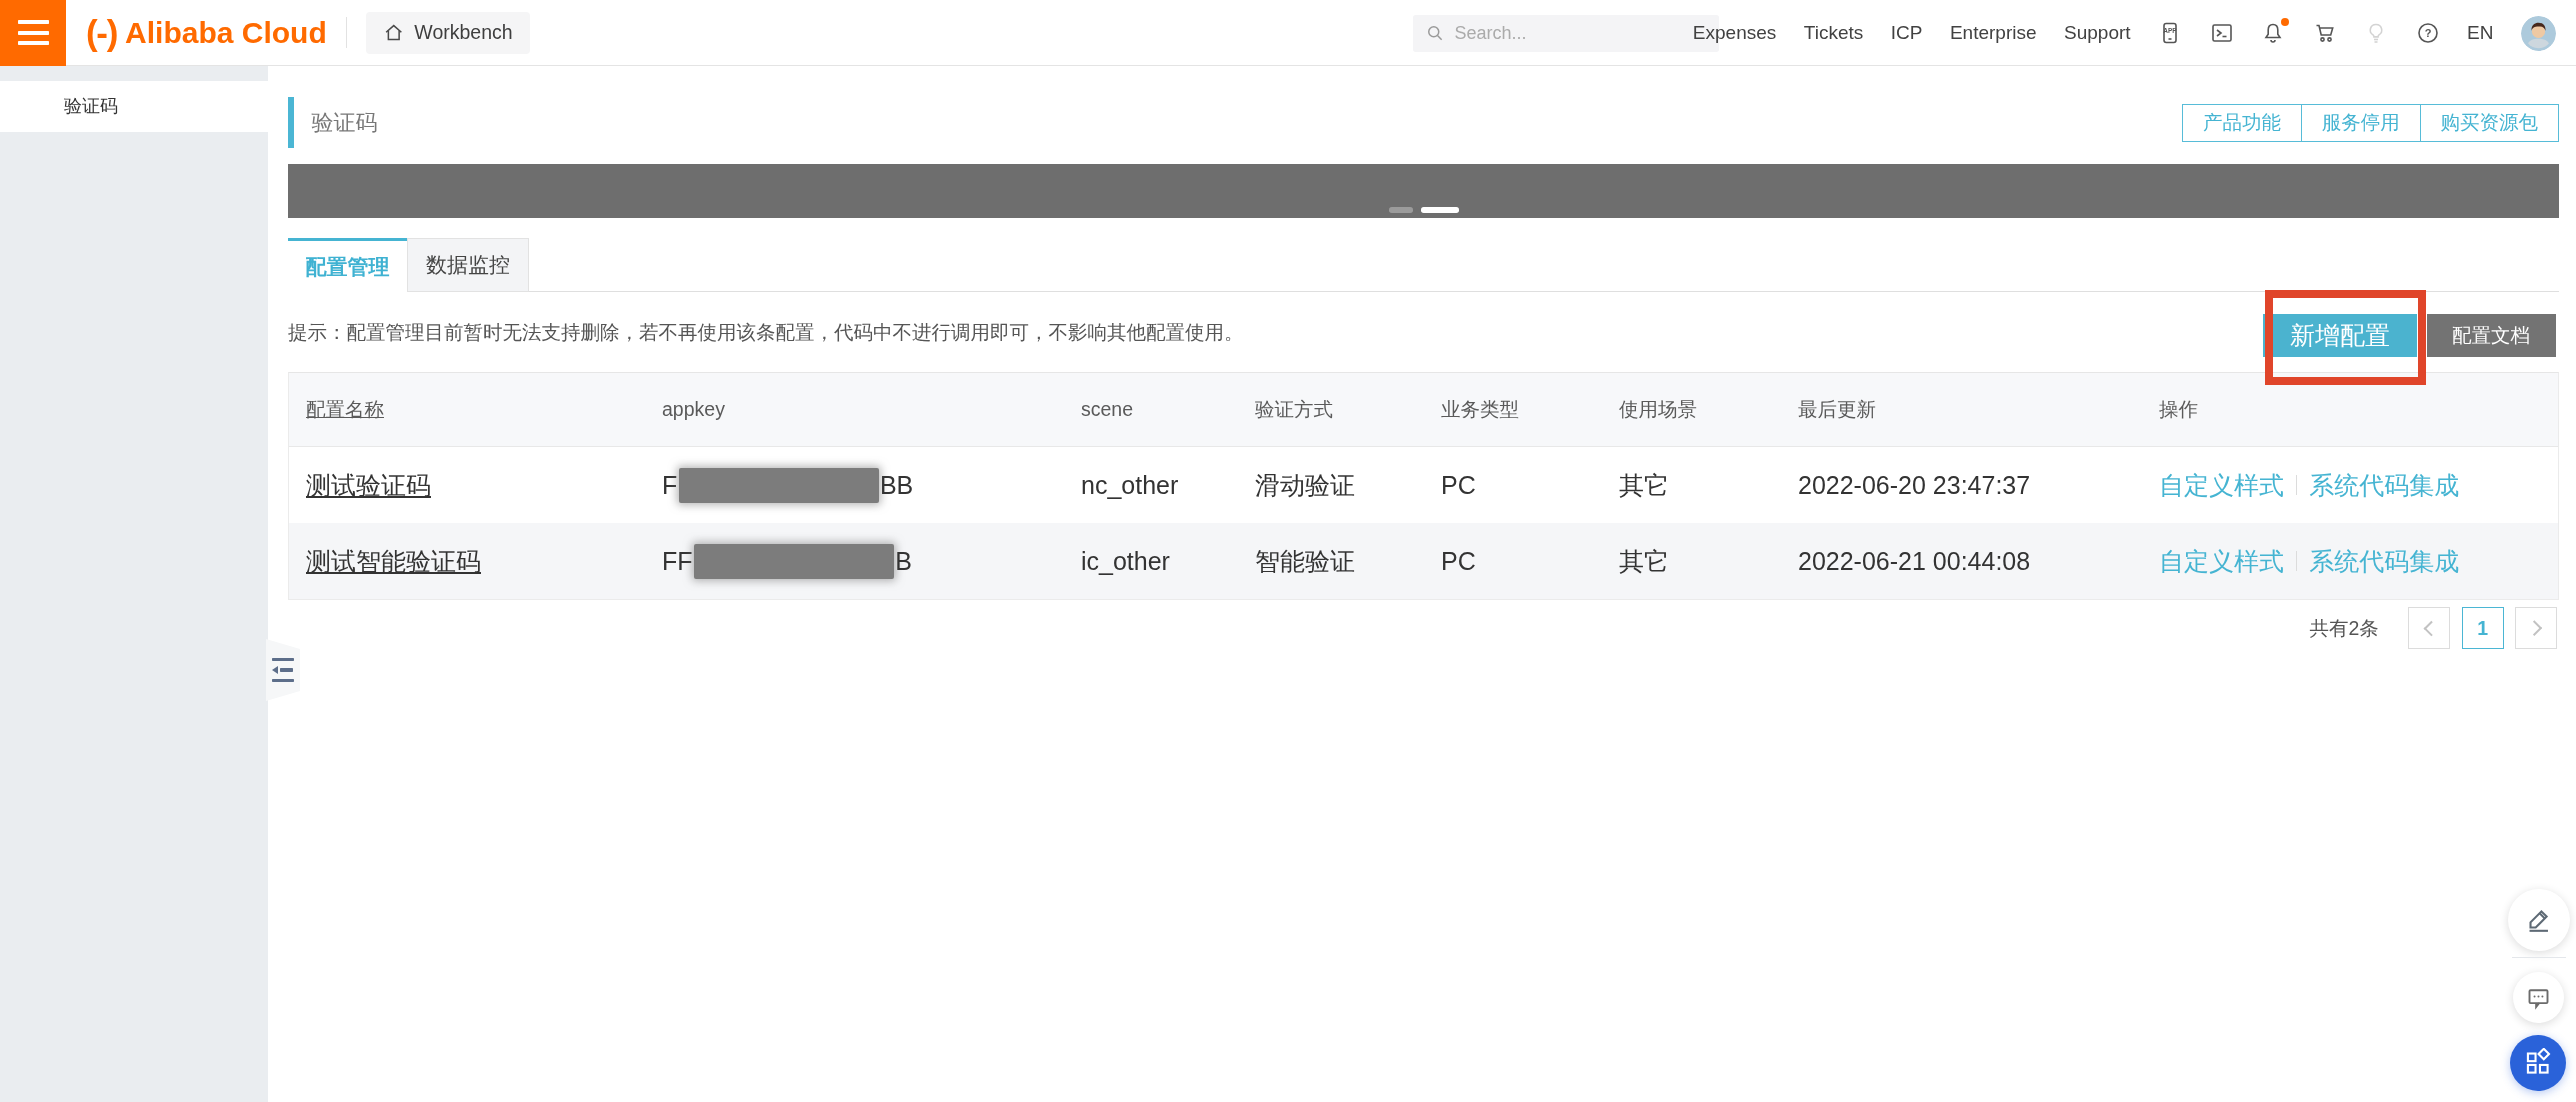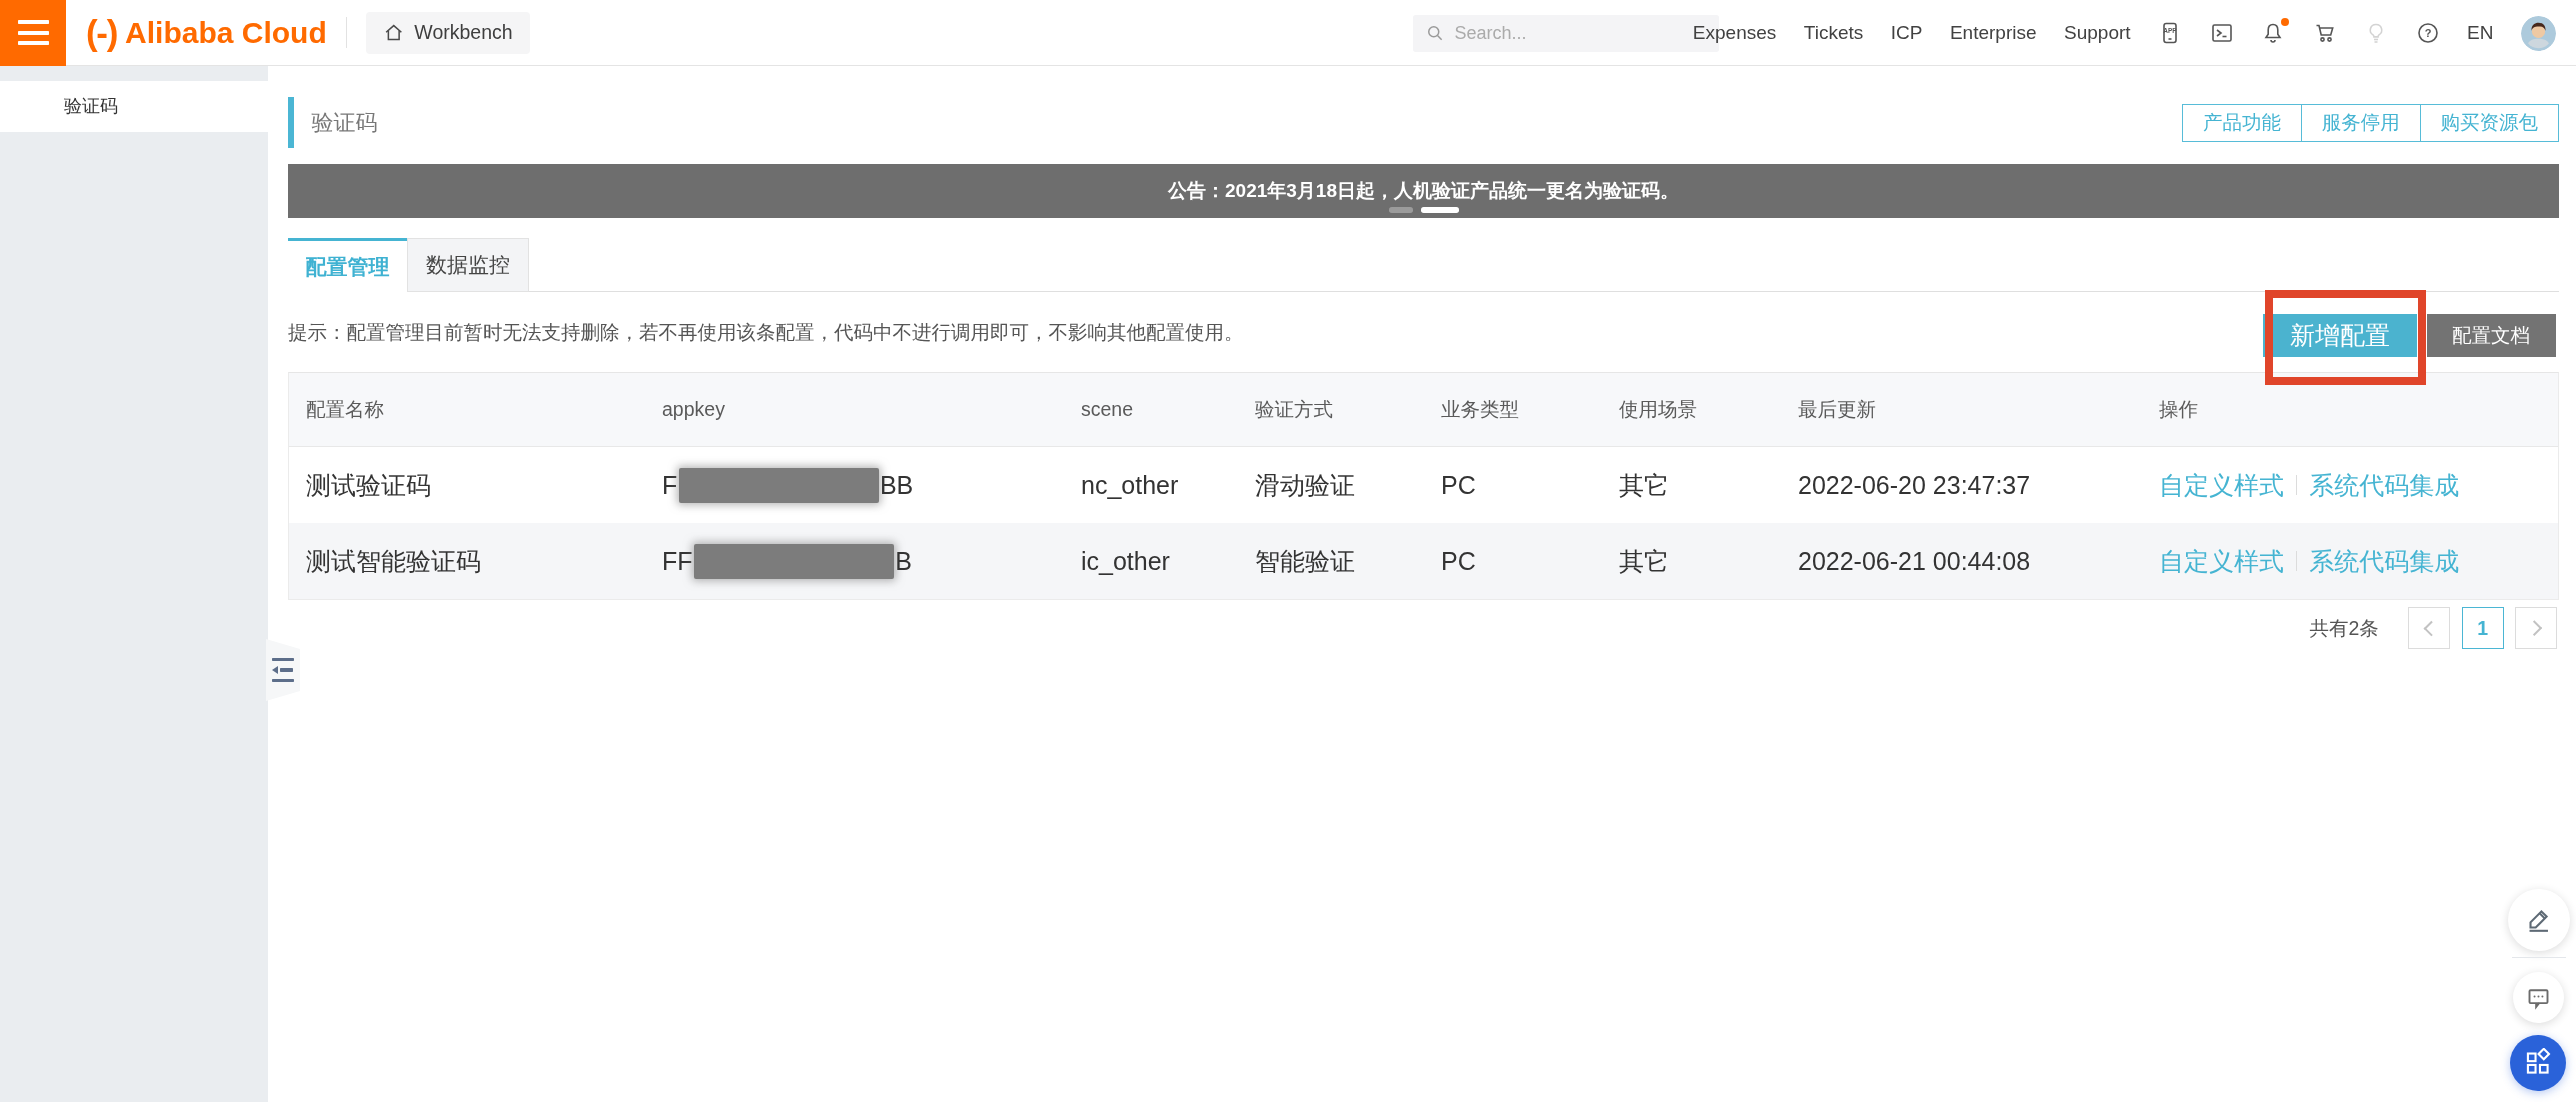--- a/index.html
+++ b/index.html
@@ -89,21 +89,21 @@
   .red-annotation { position:absolute; left:2265px; top:290px; width:161px; height:95px;
                     border:8px solid #E0452A; z-index:6; pointer-events:none; }
 
   
   .table { position:absolute; left:288px; top:372px; width:2271px; border:0.7px solid #EBEBEB; border-top:0.7px solid #E6E6E6; }
   .tgrid { display:grid; grid-template-columns:373px 419px 174px 186px 178px 179px 361px 1fr; align-items:center; }
   .thead { height:74px; background:#F7F8FA; border-bottom:0.7px solid #E8E8E8; color:#5A5A5A; font-size:19.5px; }
   .trow { height:76px; font-size:25px; color:#333; background:#fff; }
   .trow.alt { background:#F5F6F8; }
   .tcell { display:flex; align-items:center; }
-  .tcell.first { padding-left:17px; }
+  .tcell.first { padding-left:17px;text-decoration:underline; }
   .redact { width:200px; height:35px; background:#7C7C7C; border-radius:2px;
             box-shadow:0 0 8px 2px rgba(120,120,120,0.55); margin:0 1.3px; }
   .link { color:#45B4D2; cursor:pointer; white-space:nowrap; }
   .link-divider { width:1.3px; height:20px; background:#DCDCDC; margin:0 12px; }
 
   
   .pagination { position:absolute; top:607px; right:19px; display:flex; align-items:center; gap:11.4px; }
   .page-total { font-size:19.5px; color:#555; margin-right:18px; }
   .page-box { width:42px; height:42px; display:flex; align-items:center; justify-content:center;
               background:#fff; cursor:pointer; }
@@ -233,21 +233,20 @@
     <div class="page-title">验证码</div>
   </div>
   <div class="hdr-btn-group">
     <div class="hdr-btn">产品功能</div>
     <div class="hdr-btn">服务停用</div>
     <div class="hdr-btn">购买资源包</div>
   </div>
 </div>
 
 <div class="banner">
-  <div class="banner-text">公告：2021年3月18日起，人机验证产品统一更名为验证码。</div>
   <div class="banner-indicators">
     <div class="b-dash inactive"></div>
     <div class="b-dash active"></div>
   </div>
 </div>
 
 <div class="tabs-underline"></div>
 <div class="tabs">
   <div class="tab active">配置管理</div>
   <div class="tab inactive">数据监控</div>

